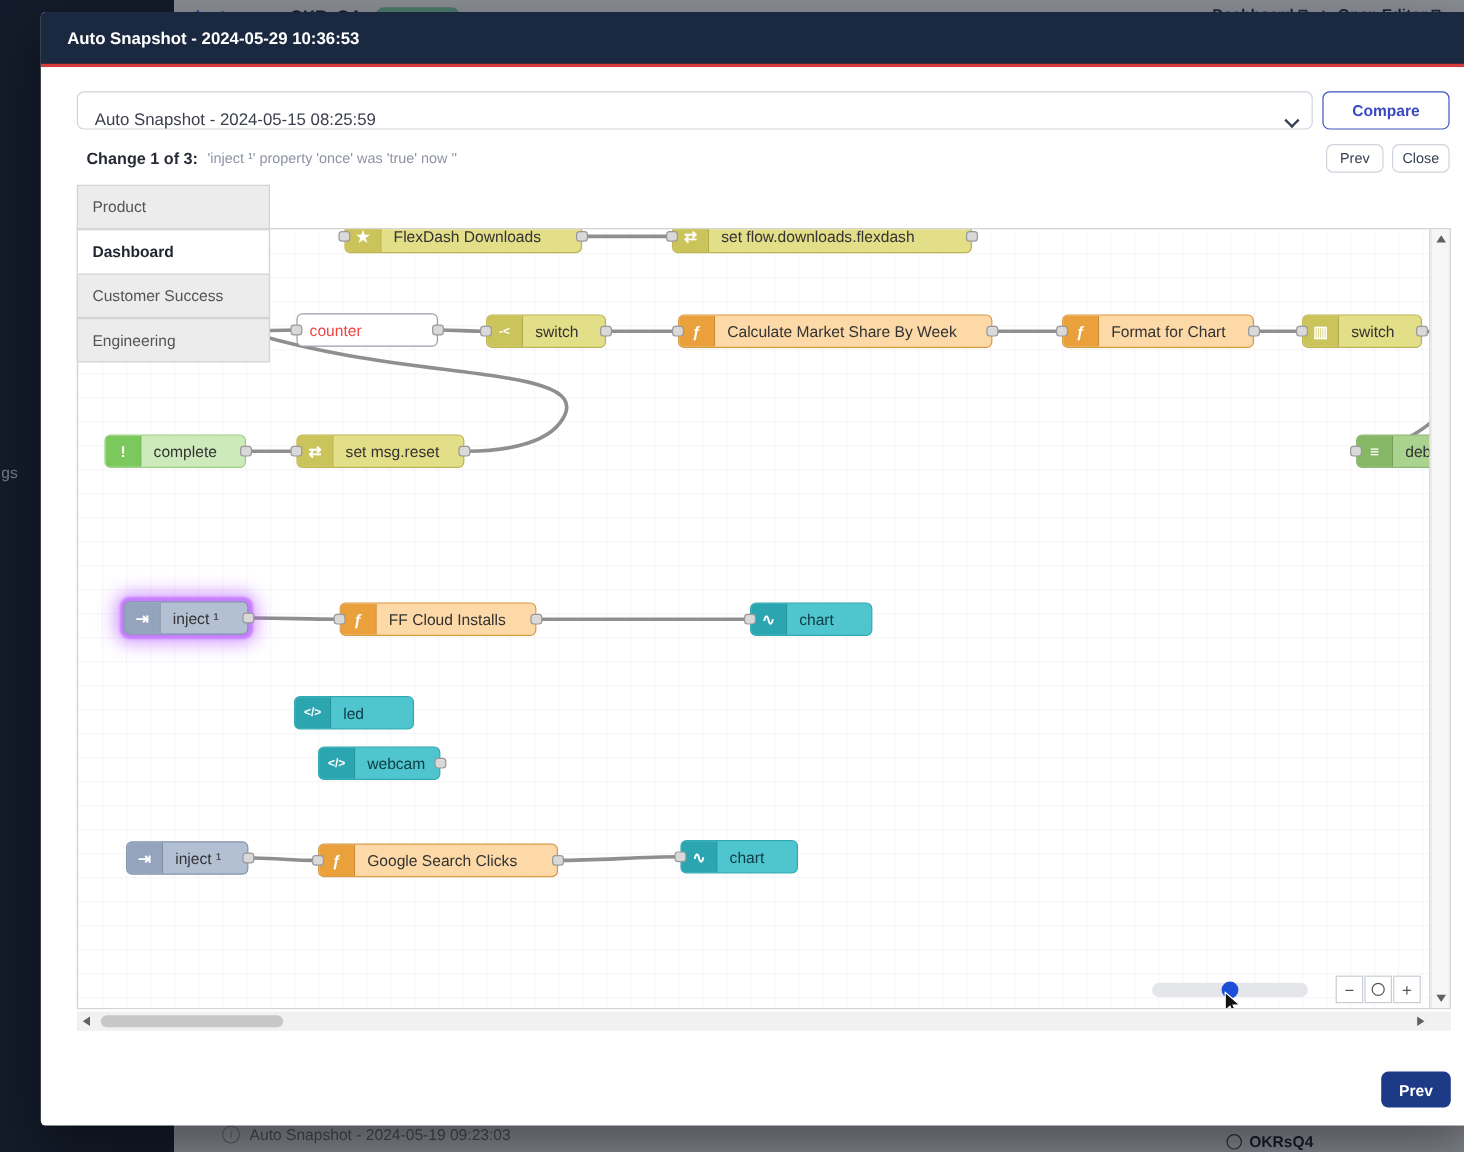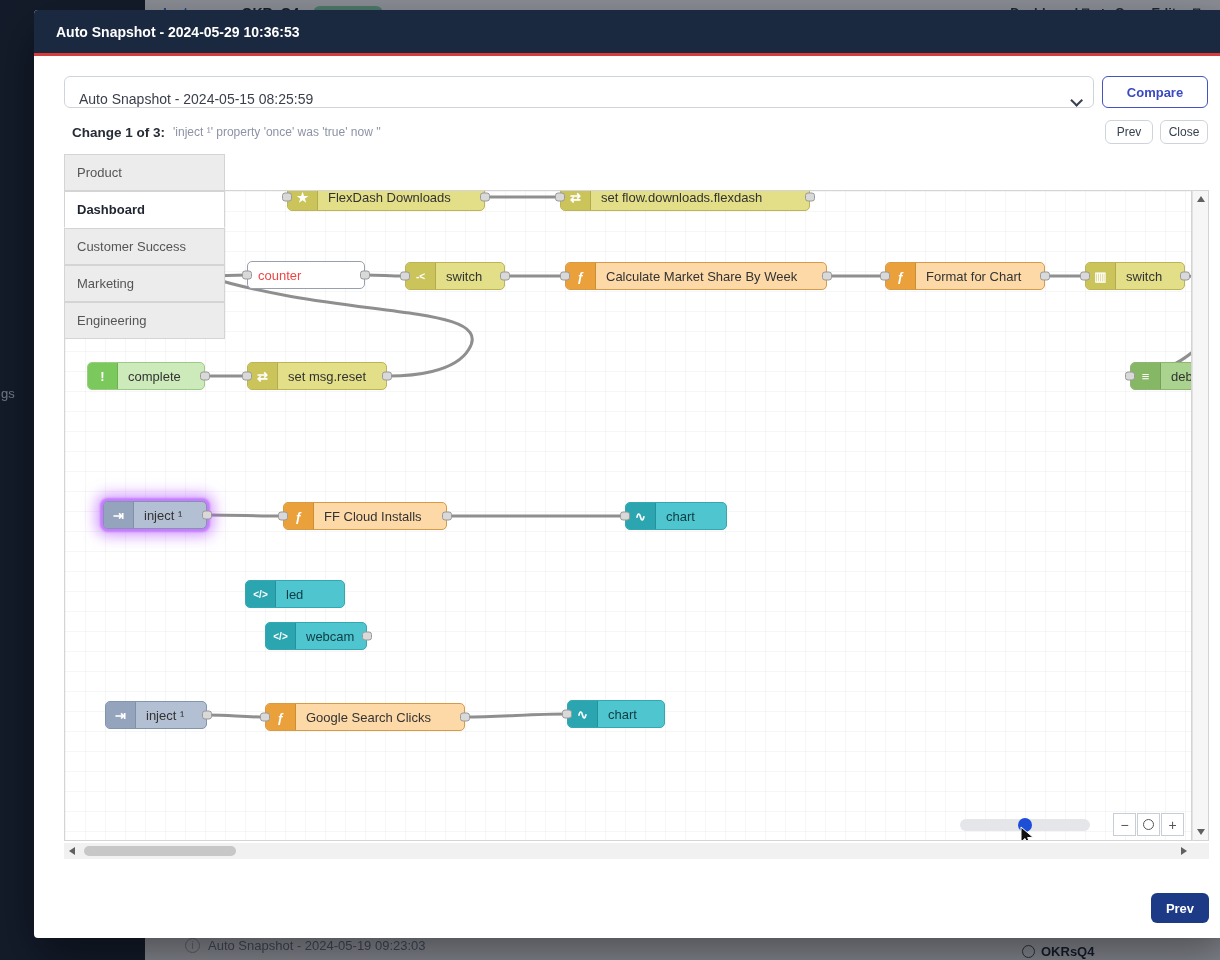--- a/index.html
+++ b/index.html
@@ -128,21 +128,20 @@
     <div class="pager">
       <button>Prev</button>
       <button>Close</button>
     </div>
   </div>
 
   <div class="tab-bar">
       <div class="tab">Product</div>
       <div class="tab active">Dashboard</div>
       <div class="tab">Customer Success</div>
-      <div class="tab">Marketing</div>
       <div class="tab">Engineering</div>
     </div>
 
   <div class="canvas-wrap">
     <svg class="wire-layer" xmlns="http://www.w3.org/2000/svg">
         <path d="M420,6 C452,6 463,6 495,6" stroke="#8f8f8f"></path>
         <path d="M140,85 C160,85 164,84 182,84" stroke="#8f8f8f"></path>
         <path d="M140,85 C275,128 432,112 404,158 C390,182 346,185 324,185" stroke="#8f8f8f"></path>
         <path d="M300,84 C318,84 322,85 340,85" stroke="#8f8f8f"></path>
         <path d="M440,85 C464,85 476,85 500,85" stroke="#8f8f8f"></path>

